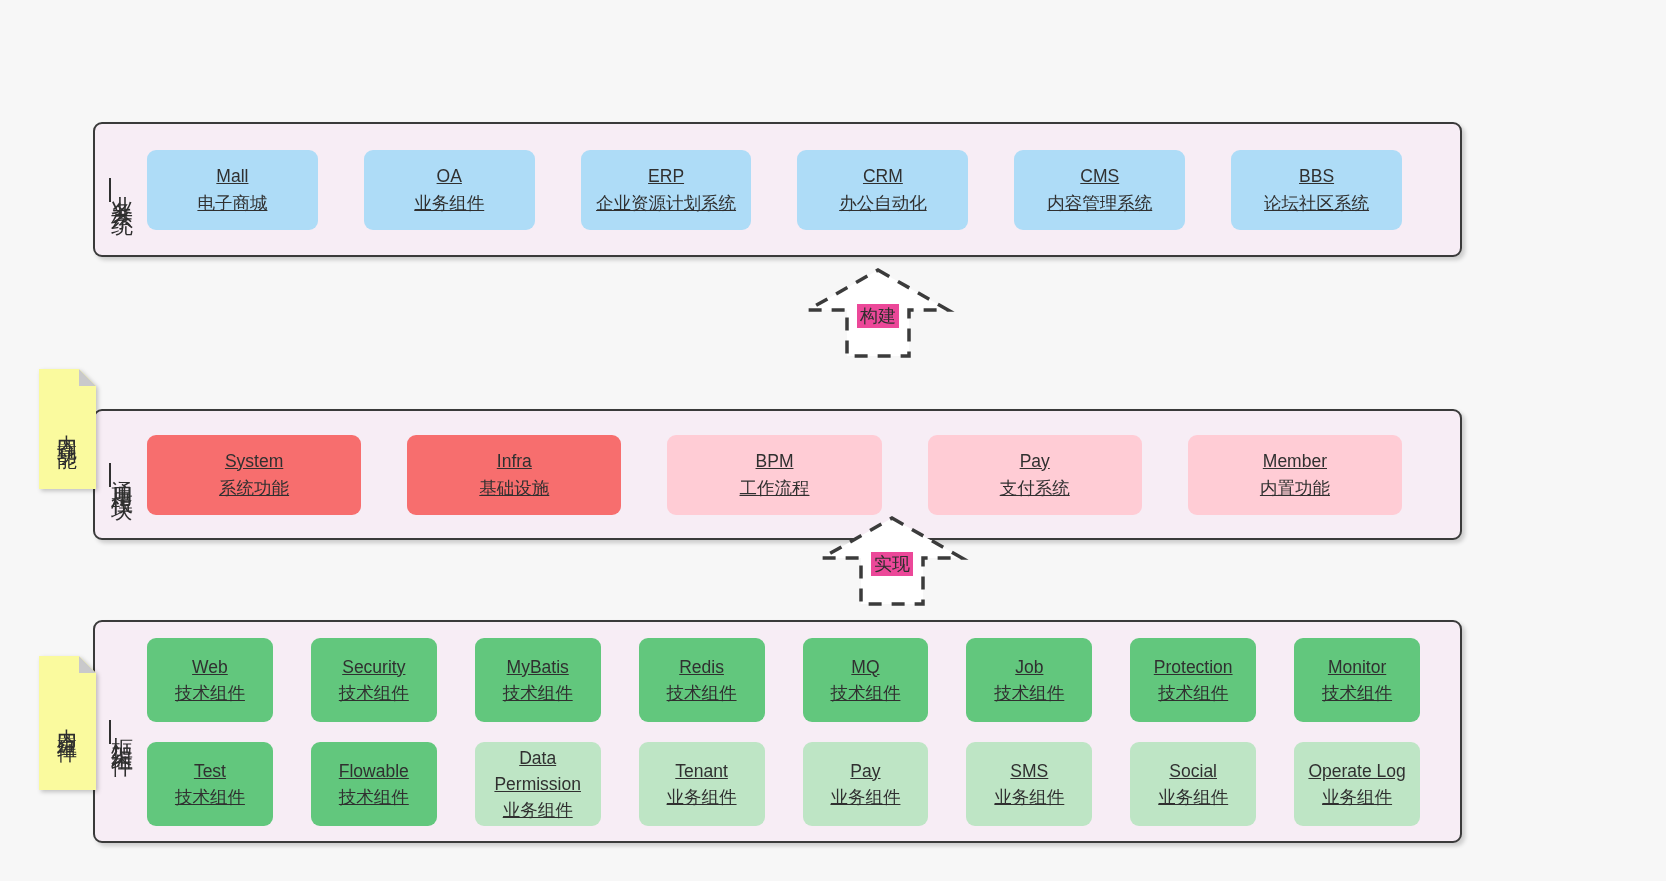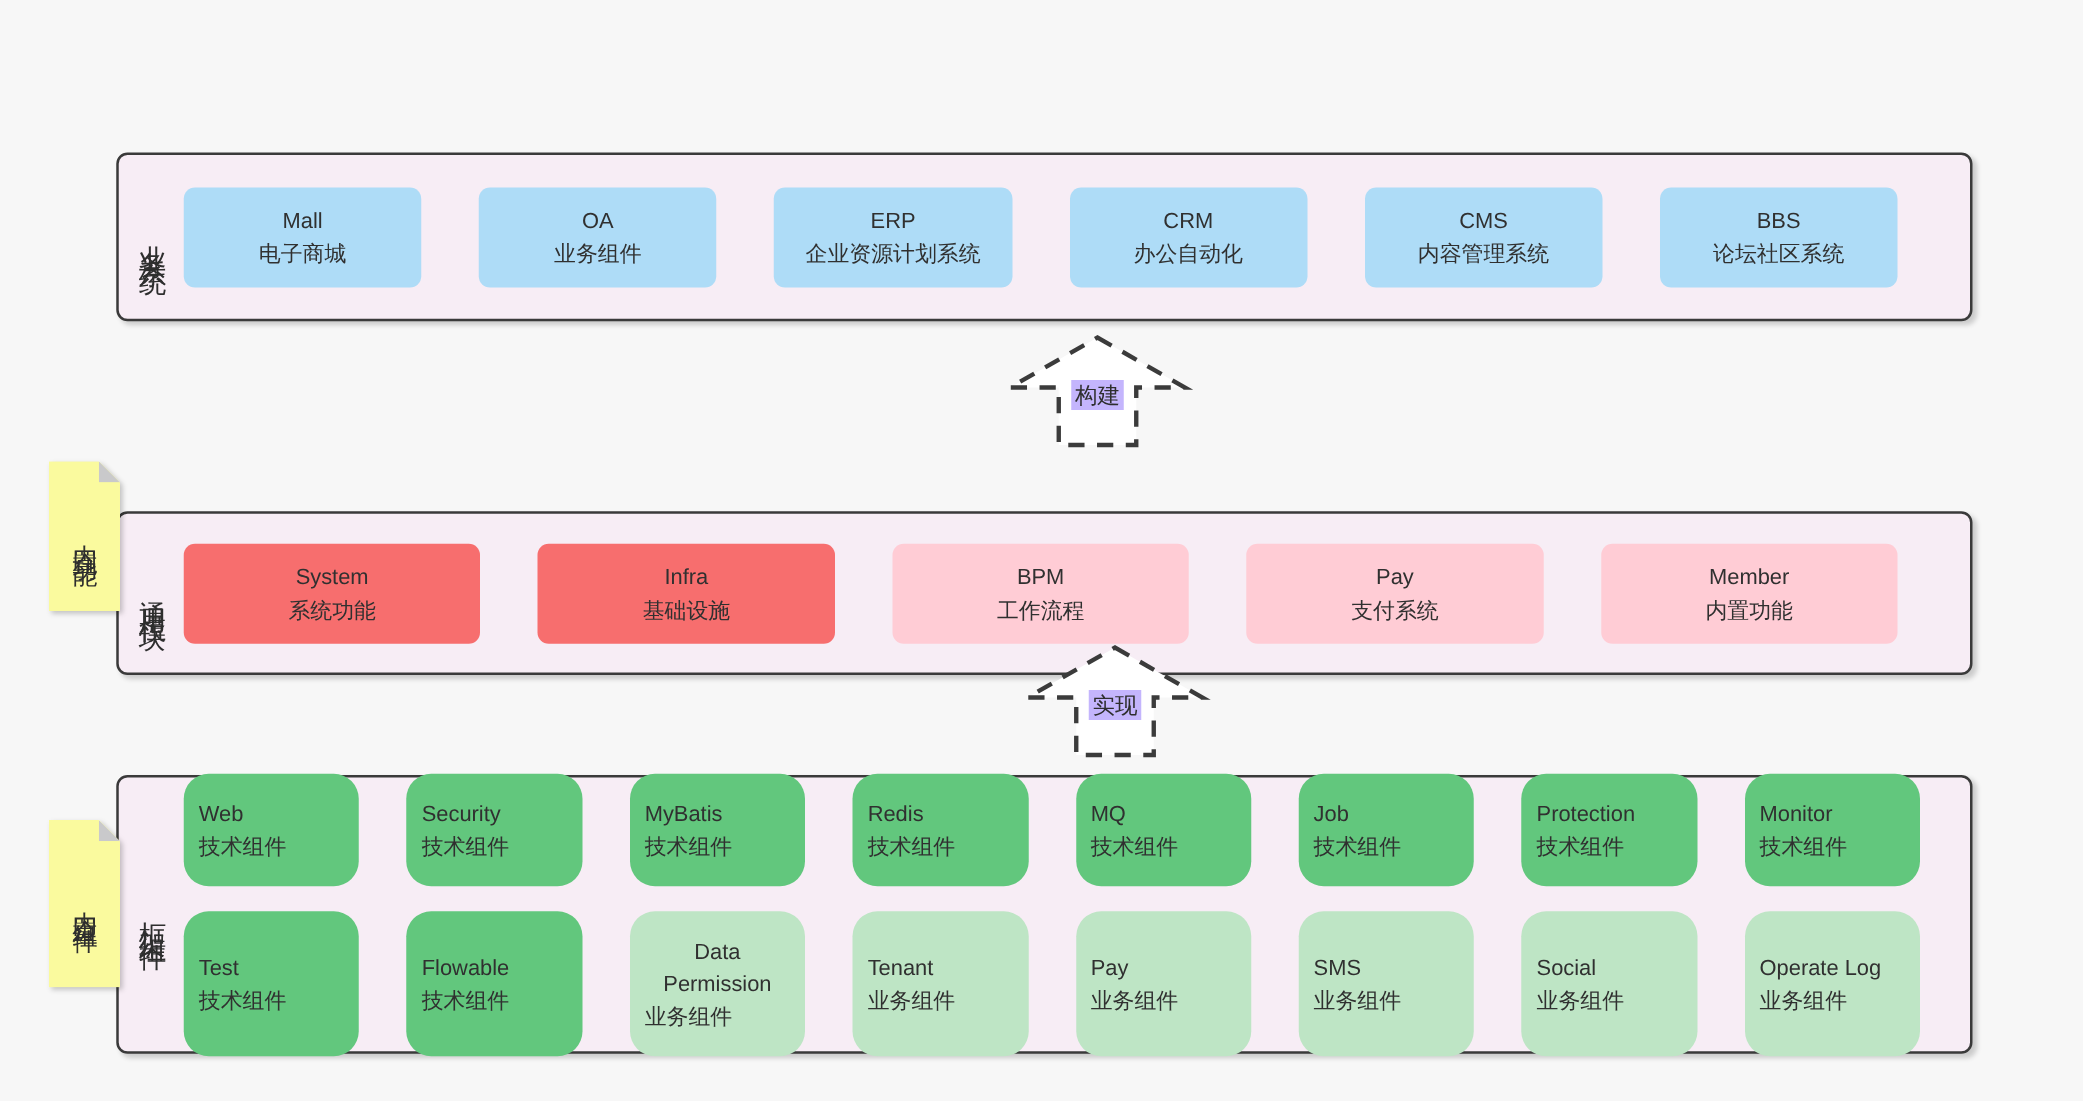--- a/index.html
+++ b/index.html
@@ -7,27 +7,28 @@
     width:1666px;height:881px;
     background:var(--page-bg,#f7f7f7);
     font-family:"Liberation Sans","DejaVu Sans",sans-serif;
     color:var(--text,#303030);
     position:relative;overflow:hidden;
   }
   #canvas{position:absolute;inset:0;}
 
   
   .panel{
-    position:absolute;left:93px;width:1485px;
+    position:absolute;left:93px;width:1369px;
     background:var(--panel-bg,#f7edf5);
     border:2px solid var(--panel-border,#3a3a3a);
     border-radius:9px;
     box-shadow:3px 3px 4px rgba(0,0,0,.18);
     display:flex;align-items:center;
     box-sizing:border-box;
+    text-decoration:underline;
   }
   #panel-business{top:122px;height:135px;}
   #panel-modules{top:372px;height:131px;margin-top:37px;}
   #panel-components{top:620px;height:223px;}
 
   .v-label{
     flex:0 0 auto;
     writing-mode:vertical-rl;text-orientation:upright;
     font-size:22px;letter-spacing:6px;line-height:1;
     color:#2e2e2e;margin-left:16px;
@@ -44,24 +45,24 @@
   }
   .box.blue{background:var(--blue,#aedcf7);}
   .box.red{background:var(--red,#f76e6e);}
   .box.pink{background:var(--pink,#ffccd5);}
 
   .boxgrid{
     flex:1;display:grid;grid-template-columns:repeat(8,1fr);
     gap:20px 38px;margin:0 40px 0 14px;
   }
   .gbox{
-    min-height:84px;border-radius:20px;
-    display:flex;flex-direction:column;justify-content:center;align-items:flex-start;
+    min-height:84px;border-radius:9px;
+    display:flex;flex-direction:column;justify-content:center;align-items:center;
     text-align:center;font-size:17.5px;line-height:26px;
-    padding:19px 12px;box-sizing:border-box;
+    padding:3px 12px;box-sizing:border-box;
   }
   .gbox.green{background:var(--green,#62c77d);}
   .gbox.light-green{background:var(--light-green,#bee5c5);}
 
   
   .sticky{
     position:absolute;left:39px;width:57px;
     background:var(--sticky-yellow,#fafa9e);
     clip-path:polygon(0 0,calc(100% - 17px) 0,100% 17px,100% 100%,0 100%);
     display:flex;align-items:center;justify-content:center;
@@ -82,21 +83,21 @@
     font-size:20px;letter-spacing:5px;line-height:1;color:#2e2e2e;
   }
 
   
   .arrow{position:absolute;width:148px;height:94px;}
   #arrow-build{left:804px;top:266px;}
   #arrow-implement{left:818px;top:514px;}
   .arrow svg{position:absolute;inset:0;overflow:visible;}
   .arrow .alabel{
     position:absolute;left:50%;top:38px;transform:translateX(-50%);
-    background:#c4b5fd;padding:1px 3px;font-size:18px;line-height:22px;
+    background:#ec4899;padding:1px 3px;font-size:18px;line-height:22px;
     color:#2e2e2e;white-space:nowrap;z-index:2;
   }
 </style>
 </head>
 <body>
 
 <div id="canvas">
 
   <div class="panel" id="panel-business">
     <div class="v-label">业务系统</div>

